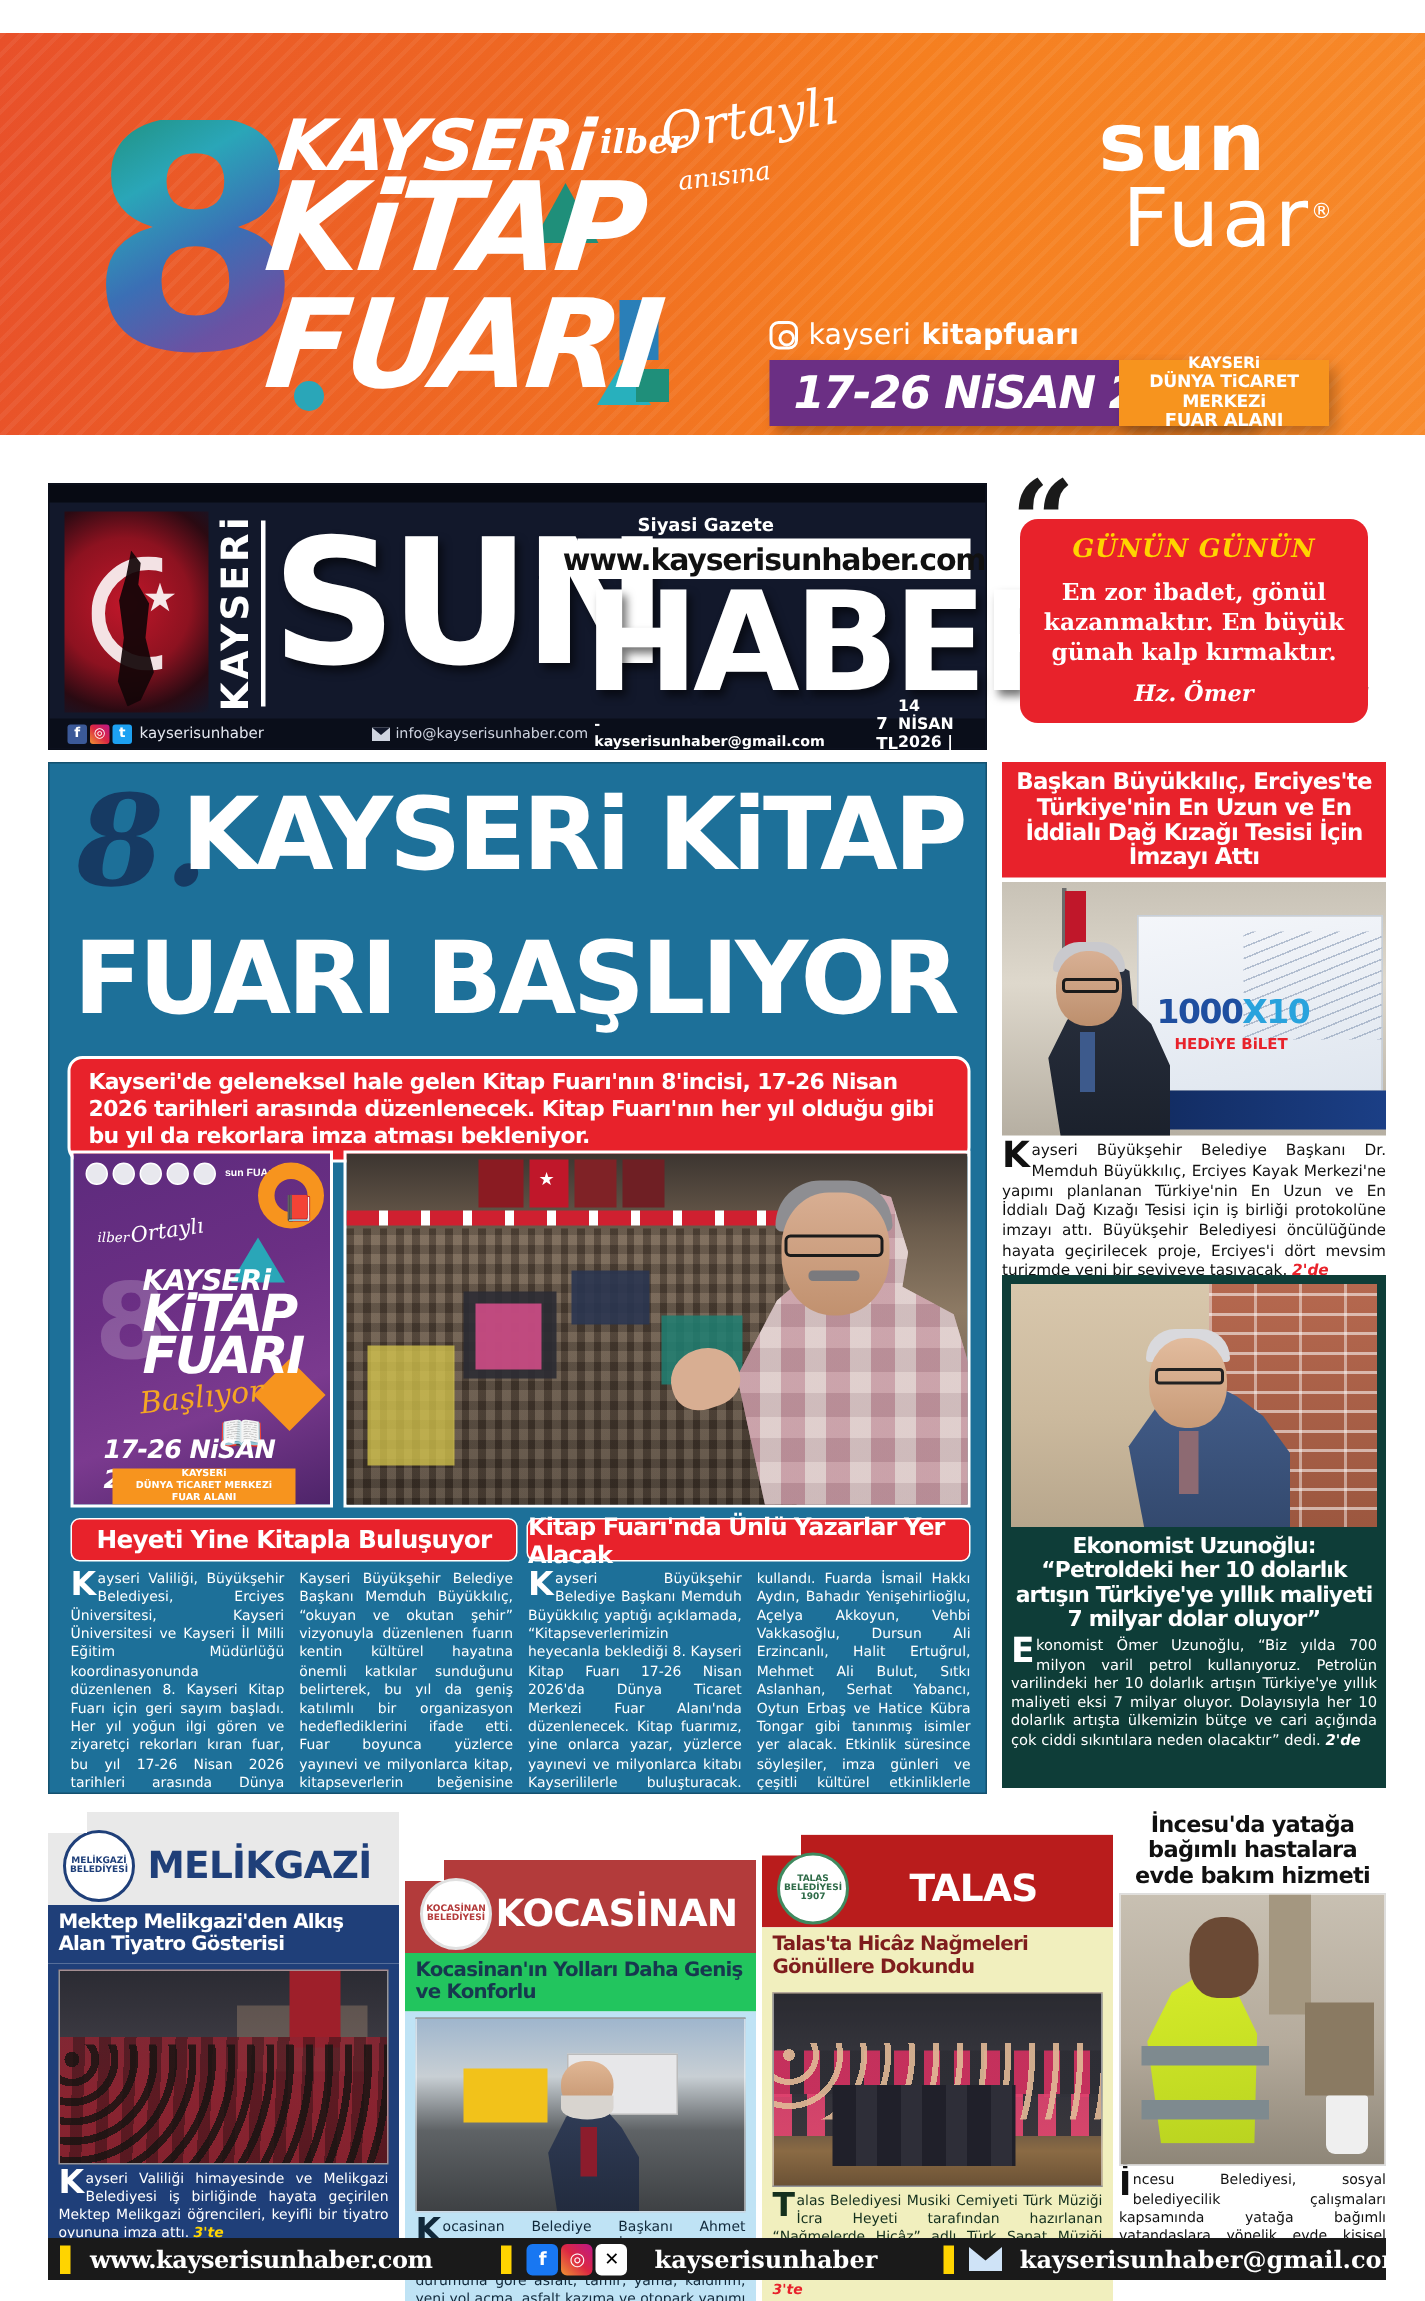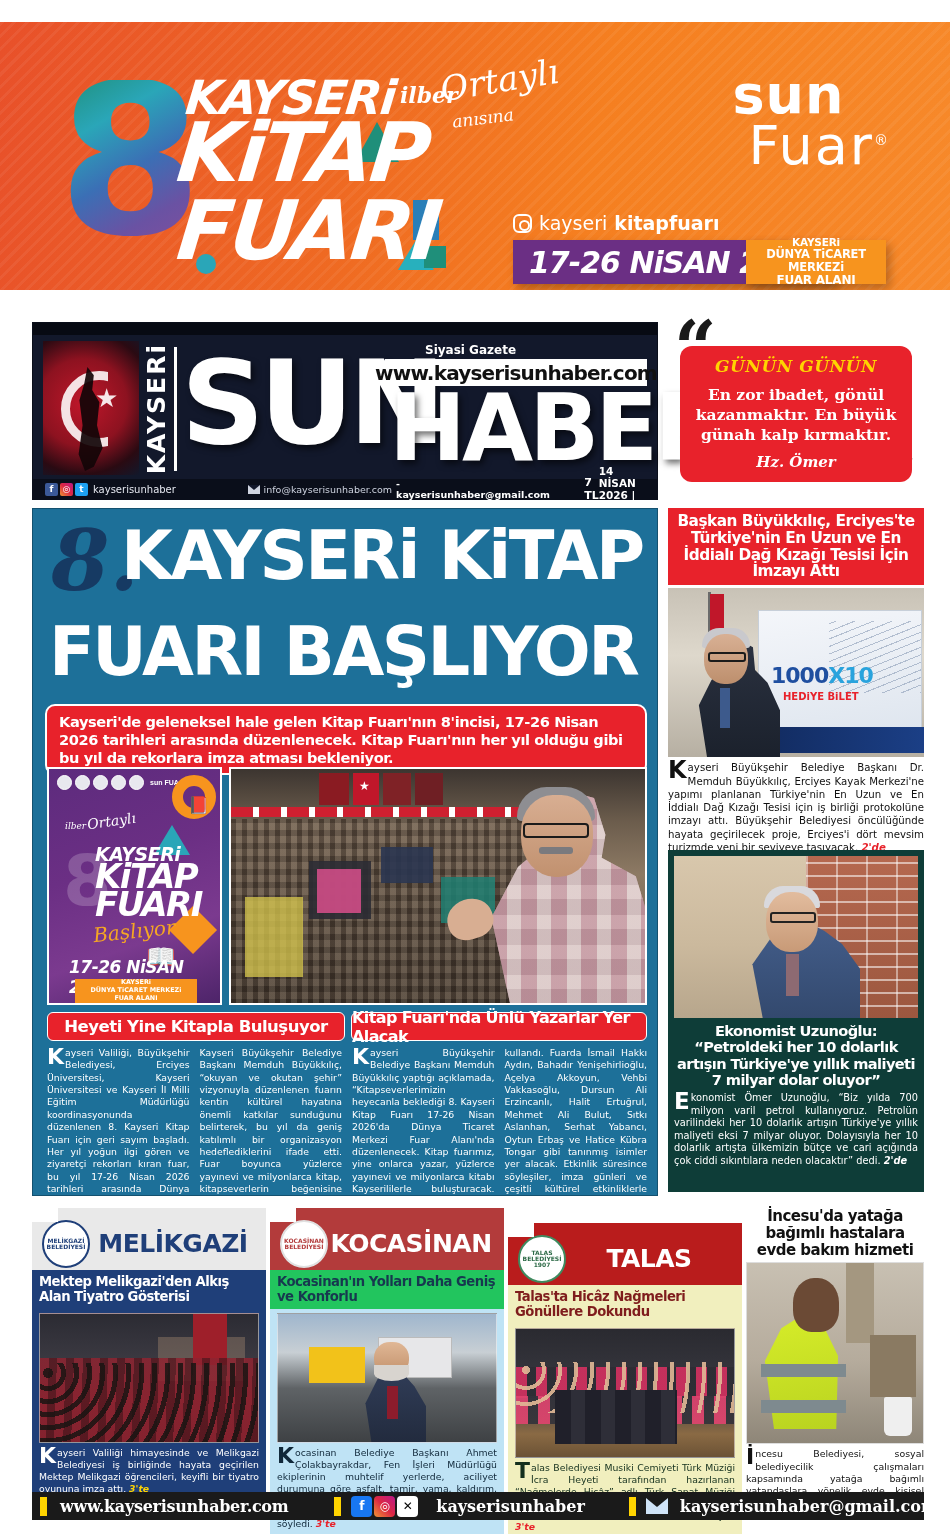--- a/index.html
+++ b/index.html
@@ -437,21 +437,21 @@
   .m1 { left:32px; width:234px; }
   .m2 { left:270px; width:234px; }
   .m3 { left:508px; width:234px; }
   .m4 { left:746px; width:178px; }
 
   .m-tab {
     height:62px; position:relative; display:flex; align-items:center;
     clip-path: polygon(0 14px, 26px 14px, 26px 0, 100% 0, 100% 100%, 0 100%);
   }
   .m1 .m-tab { background:#e9e9e9; }
-  .m2 .m-tab { background:#b33b3b; }
+  .m2 .m-tab { background:#b33b3b;margin-top:32px; }
   .m3 .m-tab { background:#b91c1c;margin-top:15px; }
   .m-logo {
     width:48px; height:48px; border-radius:50%; margin-left:10px; margin-top:10px; flex:none;
     display:flex; align-items:center; justify-content:center; font-size:6px; text-align:center;
     font-weight:800; line-height:1.05; font-family:"DejaVu Sans", sans-serif;
   }
   .m1 .m-logo { background:#fff; border:2px solid #1f3f79; color:#1f3f79; }
   .m2 .m-logo { background:#fff; border:2px solid #e0e0e0; color:#b33b3b; }
   .m3 .m-logo { background:#fff; border:2px solid #3f8a5f; color:#2e6b48; }
   .m-name {

